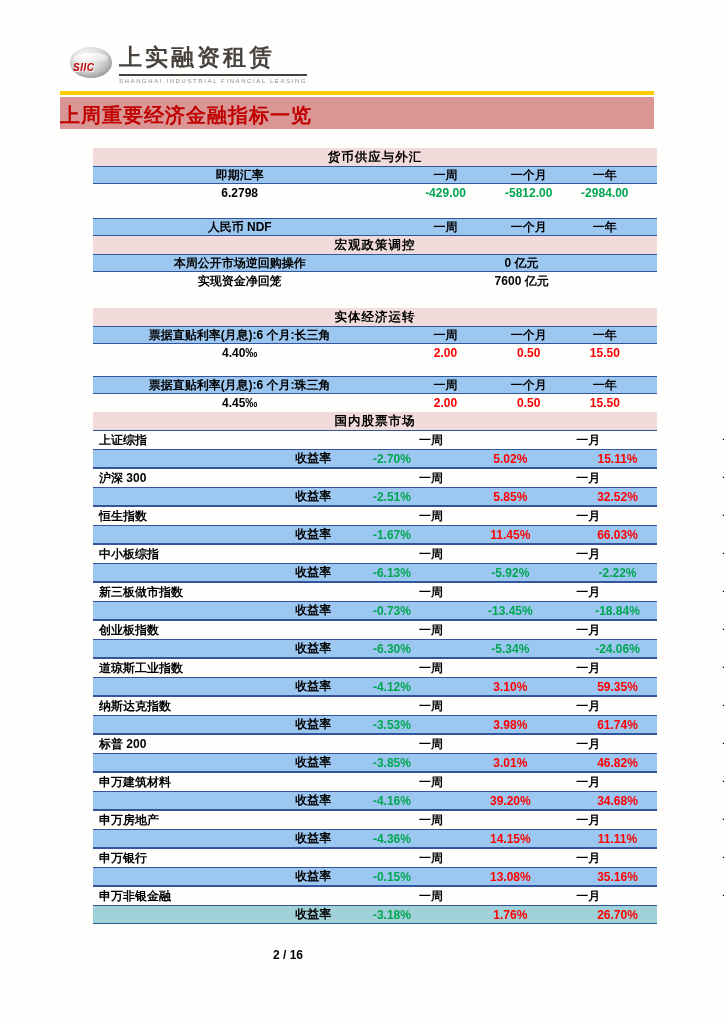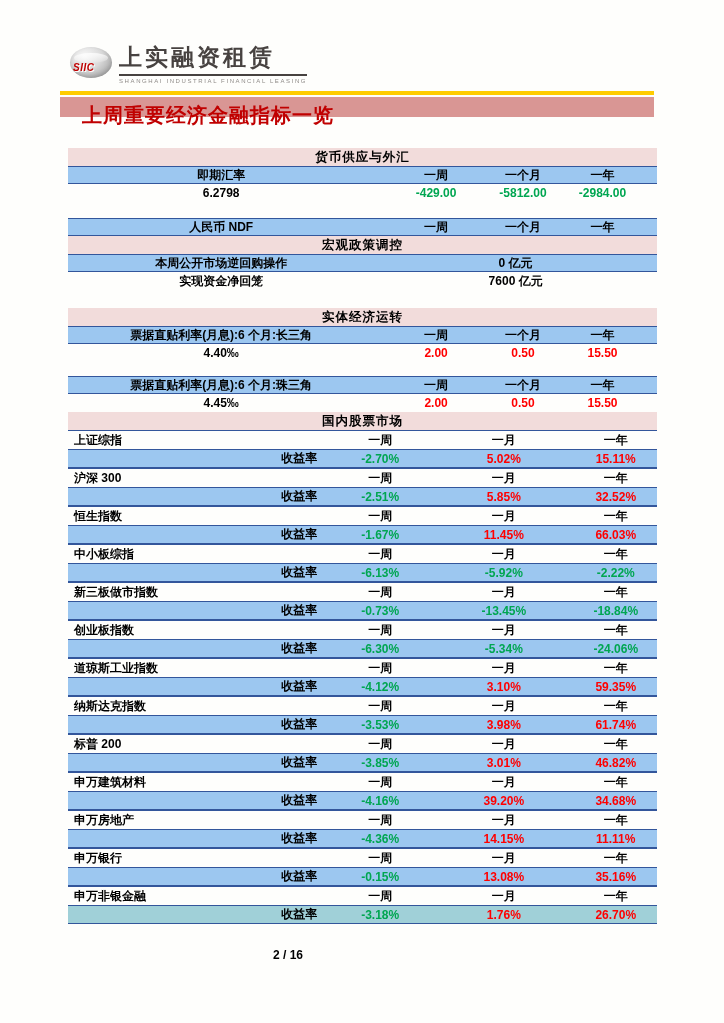--- a/index.html
+++ b/index.html
@@ -19,37 +19,37 @@
   .globe::after{content:"";position:absolute;left:4px;top:6px;width:34px;height:10px;border-radius:50%;
     background:linear-gradient(#ffffffcc,#ffffff22);}
   .siic-text{position:absolute;left:3px;bottom:5px;font-style:italic;font-weight:bold;
     color:#c00000;font-size:10px;letter-spacing:.5px;text-shadow:1px 1px 0 #fff;z-index:2;}
   .logo-cn{font-size:23px;font-weight:bold;color:#474240;letter-spacing:3px;
     border-bottom:2px solid #474240;padding-bottom:1px;white-space:nowrap;}
   .logo-en{font-size:6px;color:#8f8b88;letter-spacing:1.6px;margin-top:2px;white-space:nowrap;}
 
   
   .gold-rule{position:absolute;left:60px;top:91px;width:594px;height:4px;background:var(--gold);}
-  .title-banner{position:absolute;left:60px;top:97px;width:594px;height:20px;
+  .title-banner{position:absolute;left:60px;top:97px;width:594px;height:32px;
     background:var(--banner-bg);color:var(--banner-text);
-    font-size:20px;font-weight:bold;line-height:36px;padding-left:22px;box-sizing:border-box;
+    font-size:20px;font-weight:bold;line-height:36px;box-sizing:border-box;
     letter-spacing:1px;}
 
   
   .tables{position:absolute;left:68px;top:148px;width:589px;font-weight:bold;
     font-size:12px;color:#000;}
-  .row{box-sizing:border-box;}
+  .row{box-sizing:border-box;margin-left:25px;}
   .section-header{height:18px;line-height:18px;background:var(--pink);
     text-align:center;font-size:12.5px;letter-spacing:1px;}
   .grid4{display:grid;grid-template-columns:52% 21% 8.5% 18.5%;height:18px;align-items:center;text-align:center;}
   .grid2{display:grid;grid-template-columns:52% 48%;height:18px;align-items:center;text-align:center;}
   .grid-stock{display:grid;grid-template-columns:44% 18% 24% 14%;height:19px;align-items:center;text-align:center;}
   .blue{background:var(--blue);border-top:1.5px solid var(--border);border-bottom:1.5px solid var(--border);}
   .teal{background:var(--teal);}
-  .name-row{border-top:1.5px solid var(--border);}
+  .name-row{border-top:1.5px solid var(--border);gap:39px;}
   .cell-left{text-align:left;padding-left:6px;}
   .cell-right{text-align:right;padding-right:10px;}
   .green{color:var(--green);}
   .red{color:var(--red);}
   .gap14{height:14px;}.gap16{height:16px;}.gap18{height:18px;}
 
   .page-number{position:absolute;left:0;top:948px;width:576px;text-align:center;
     font-size:12px;font-weight:bold;color:#000;}
 </style>
 </head>

